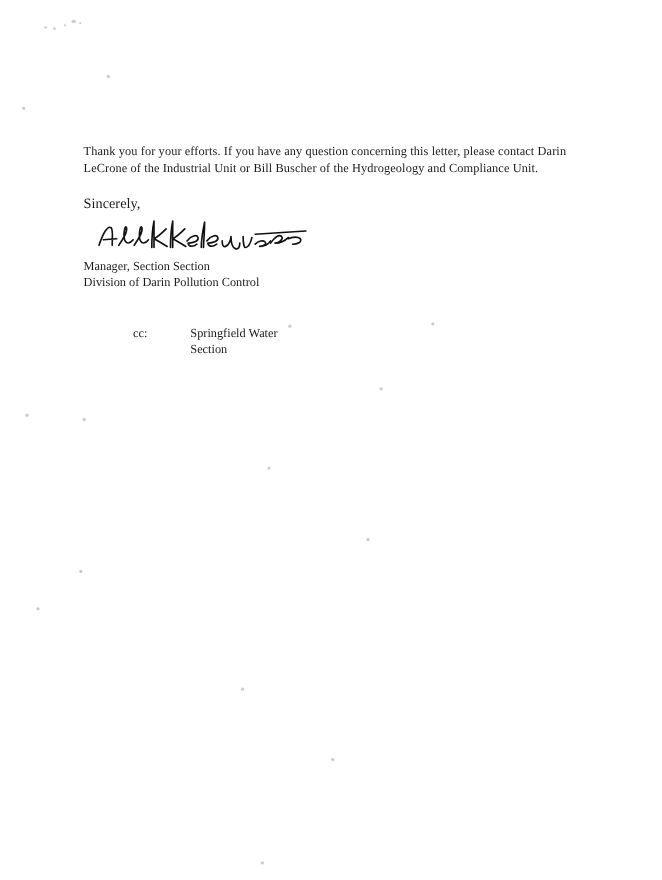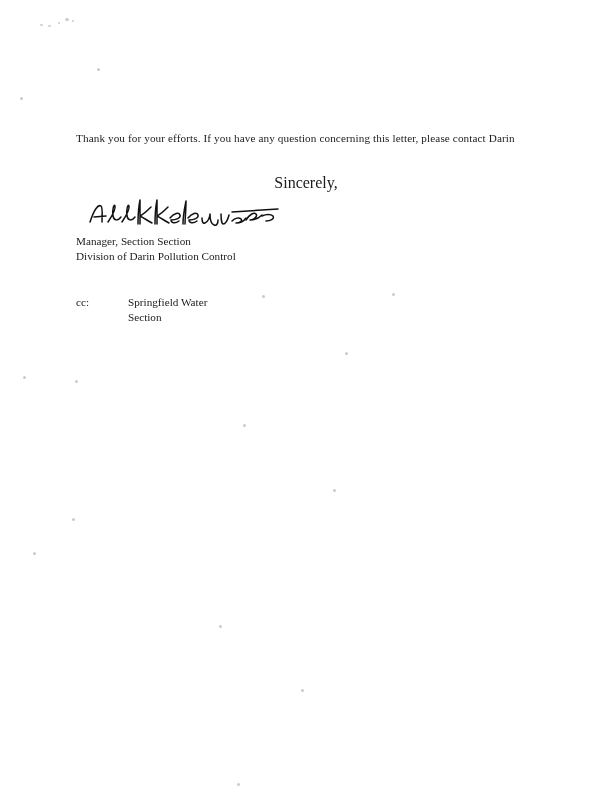--- a/index.html
+++ b/index.html
@@ -35,24 +35,23 @@
     line-height: 15px;
     color: #1b1b1b;
     text-align: left;
     letter-spacing: 0.1px;
   }
   .para .indent-line {
     display: block;
     text-indent: 0;
   }
   .closing {
-    margin-top: 28px;
-    font-size: 16px;
+    margin-top: 16px;
+    font-size: 13px;
     color: #1b1b1b;
-    text-align: center;
   }
   .signature-area {
     position: relative;
     height: 38px;
     margin-top: 4px;
   }
   .signature-svg {
     position: absolute;
     left: 6px;
     top: -2px;
@@ -62,20 +61,21 @@
     font-size: 11.2px;
     line-height: 14.5px;
     color: #1b1b1b;
   }
   .cc-block {
     margin-top: 32px;
     font-size: 11.2px;
     line-height: 14.5px;
     color: #1b1b1b;
     display: flex;
+    margin-left: 45px;
   }
   .cc-label {
     width: 52px;
     flex: 0 0 52px;
   }
   .cc-items div {
     white-space: nowrap;
   }
 </style>
 </head>
@@ -100,20 +100,21 @@
   <div class="speck" style="left:72px; top:518px; width:3px; height:3px;"></div>
   <div class="speck" style="left:33px; top:552px; width:3px; height:3px;"></div>
   <div class="speck" style="left:219px; top:625px; width:3px; height:3px;"></div>
   <div class="speck" style="left:301px; top:689px; width:3px; height:3px;"></div>
   <div class="speck" style="left:237px; top:783px; width:3px; height:3px;"></div>
 
   <div class="letter-body">
 
     <p class="para">
       <span class="indent-line">Thank you for your efforts.  If you have any question concerning this letter, please contact Darin</span>
+      <span class="indent-line">LeCrone of the Industrial Unit or Bill Buscher of the Hydrogeology and Compliance Unit.</span>
     </p>
 
     <div class="closing">Sincerely,</div>
 
     <div class="signature-area">
       <svg class="signature-svg" width="200" height="40" viewBox="0 0 200 40">
         <g fill="none" stroke="#111111" stroke-width="1.5" stroke-linecap="round" stroke-linejoin="round">
           <path d="M8 28 C12 16, 16 10, 19 12 C21 14, 20 22, 20 28 M12 23 L24 22"></path>
           <path d="M26 28 C30 22, 34 16, 33 12 C32 9, 30 16, 31 22 C32 27, 36 27, 39 23"></path>
           <path d="M40 28 C44 22, 48 16, 47 12 C46 9, 44 16, 45 22 C46 27, 50 27, 53 23"></path>

